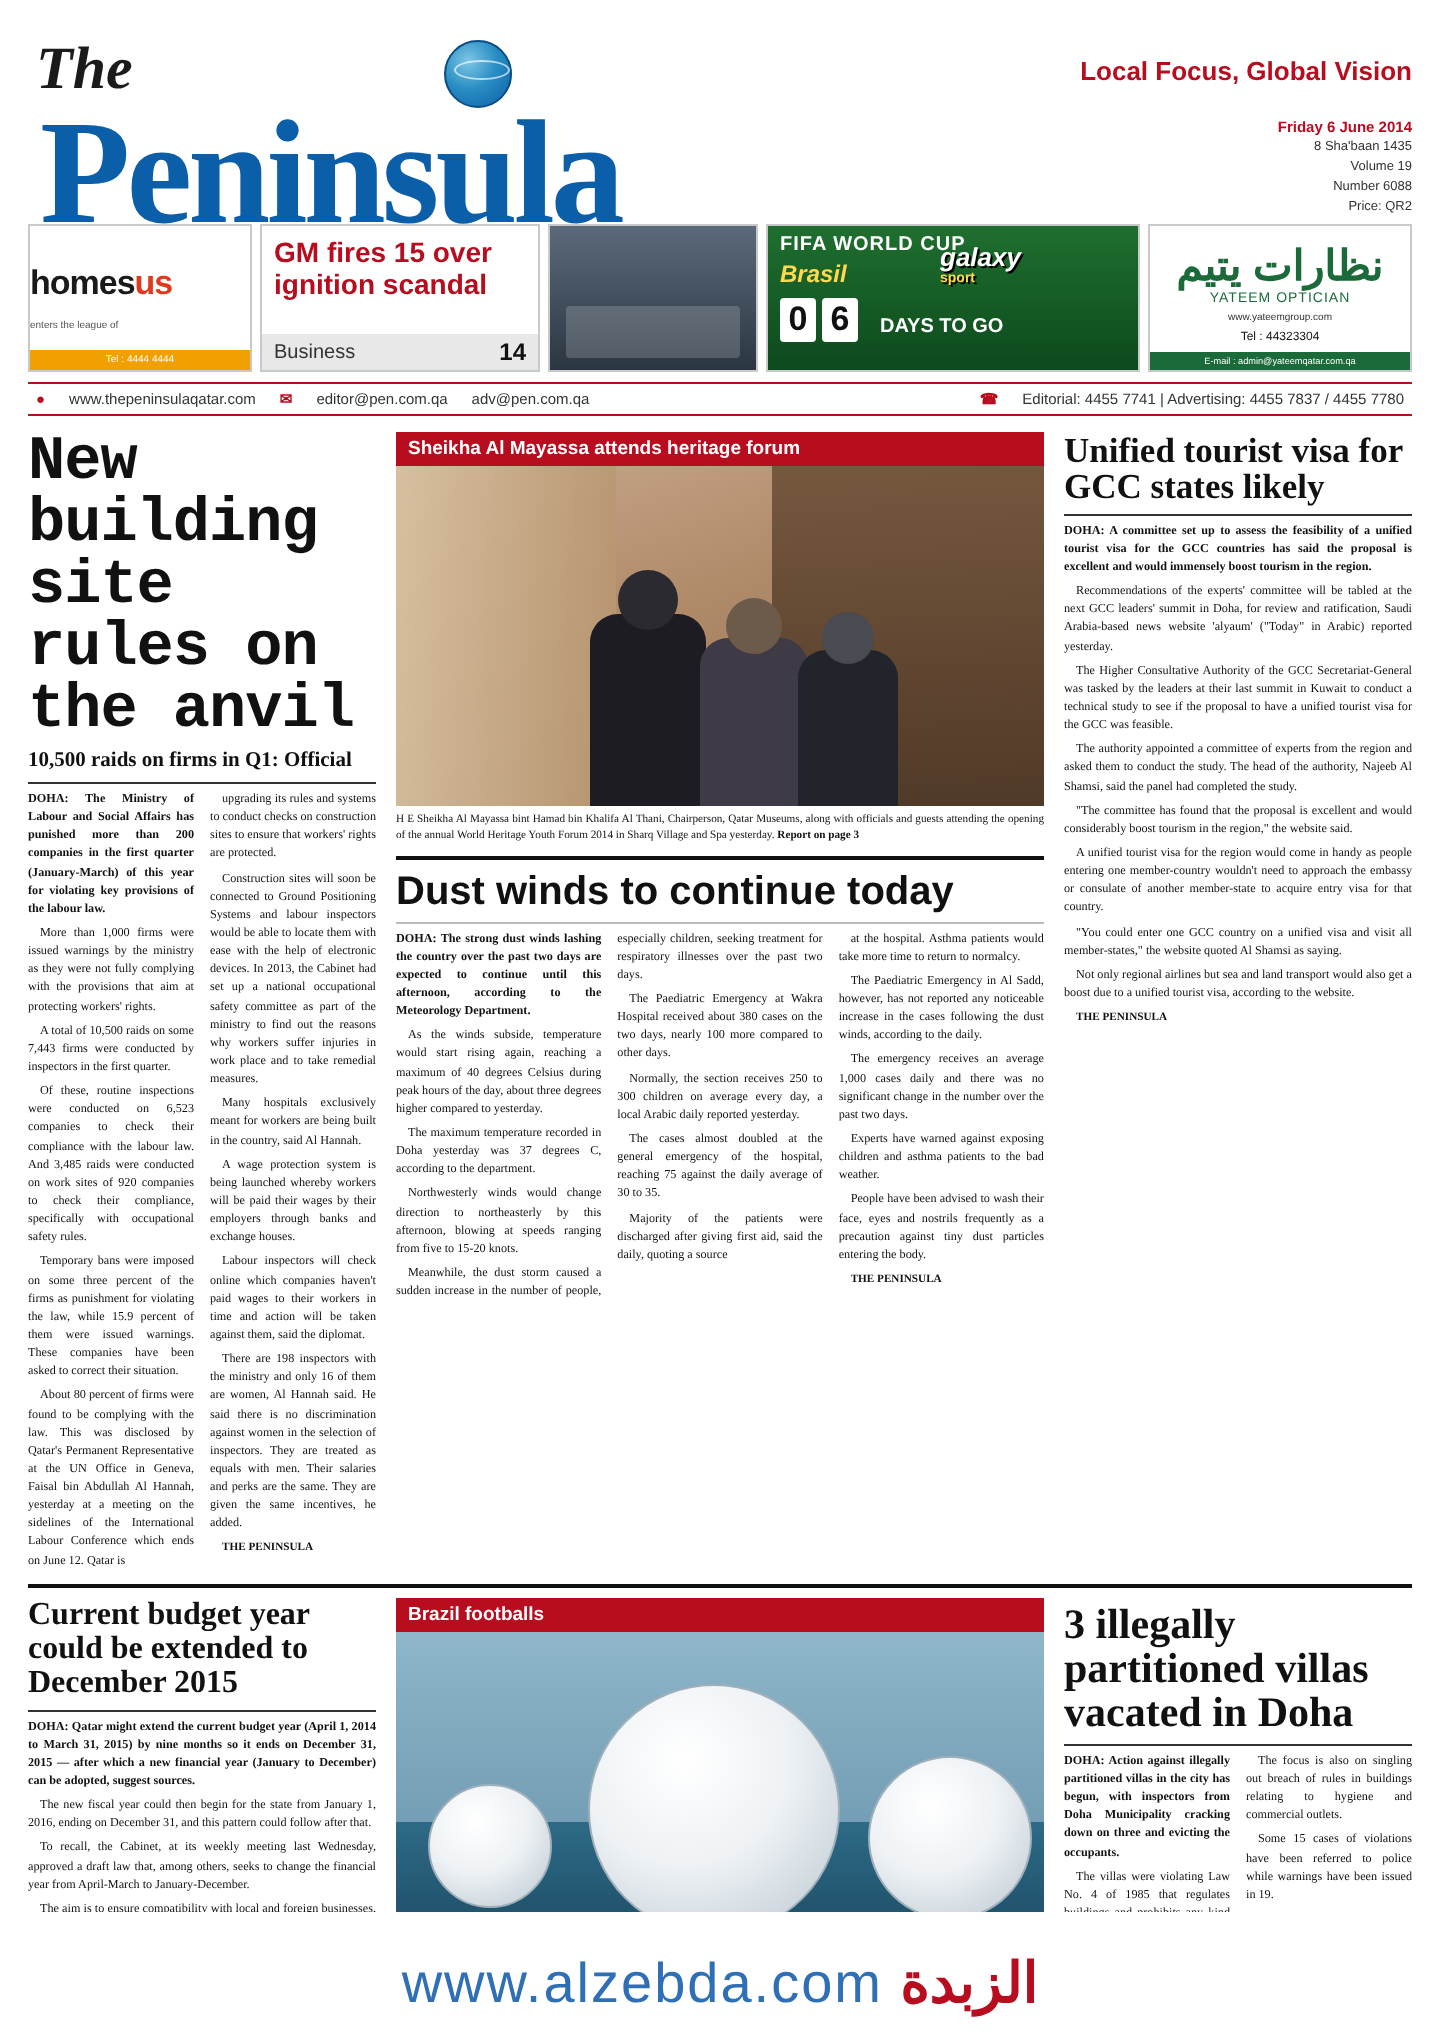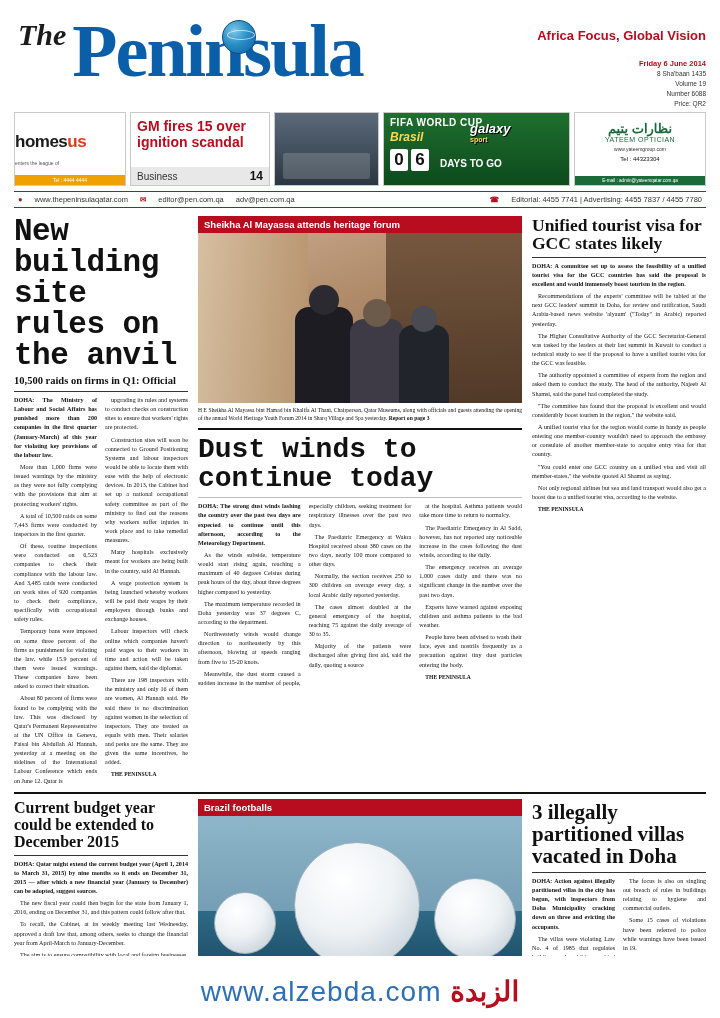--- a/index.html
+++ b/index.html
@@ -14,21 +14,21 @@
   }
   .page { width:720px; height:1018px; position:relative; background:#fff; }
 
   
   .masthead { position:relative; padding: 14px 14px 0 14px; height: 108px; }
   .tagline {
     position:absolute; right:14px; top:28px;
     color:#b80d1f; font-weight:bold; font-size:13px;
     font-family:"Liberation Sans", sans-serif;
   }
-  .logo-wrap { position:relative; display:flex; align-items:flex-start; }
+  .logo-wrap { position:relative; display:flex; align-items:flex-start;flex-direction:column; }
   .logo-the {
     font-family:"Liberation Serif", serif;
     font-style:italic; font-weight:bold;
     font-size:30px; color:#1b1b1b; line-height:1;
     margin-top:6px; margin-left:4px;
   }
   .logo-peninsula {
     font-family:"Liberation Serif", serif;
     font-weight:bold; font-size:74px; letter-spacing:-2px;
     color:#0b5ea8; line-height:0.84; margin-left:6px; margin-top:6px;
@@ -74,21 +74,21 @@
   .ad-fifa .fw { position:absolute; left:6px; top:4px; font-size:10px; font-weight:bold; letter-spacing:.5px; }
   .ad-fifa .br { position:absolute; left:6px; top:17px; font-size:12px; font-style:italic; color:#ffd84d; font-weight:bold;}
   .ad-fifa .galaxy { position:absolute; left:86px; top:8px; font-size:13px; font-style:italic;
       font-weight:bold; color:#fff; text-shadow:1px 1px 0 #000; }
   .ad-fifa .galaxy small { display:block; font-size:7px; color:#ffd84d; font-style:normal; }
   .cnt { position:absolute; left:6px; bottom:14px; display:flex; gap:3px; }
   .cnt span { background:#fff; color:#111; font-weight:bold; font-size:17px; width:18px; height:22px;
      text-align:center; line-height:22px; border-radius:2px; font-family:"Liberation Sans",sans-serif;}
   .ad-fifa .dtg { position:absolute; left:56px; bottom:16px; font-size:10px; font-weight:bold; }
   .ad-yateem { flex:0 0 132px; background:#fff; position:relative; }
-  .ad-yateem .ar { text-align:center; color:#1b6a3a; font-size:13px; font-weight:bold; margin-top:8px;}
+  .ad-yateem .ar { text-align:center; color:#1b6a3a; font-size:21px; font-weight:bold; margin-top:8px;}
   .ad-yateem .en { text-align:center; color:#1b6a3a; font-size:7px; letter-spacing:.5px;}
   .ad-yateem .ln { font-size:5px; color:#333; text-align:center; margin-top:3px; }
   .ad-yateem .tel { font-size:6px; color:#111; text-align:center; margin-top:4px; }
   .ad-yateem .mail { position:absolute; left:0; right:0; bottom:0; background:#1b6a3a; color:#fff;
     font-size:4.6px; text-align:center; line-height:9px; height:9px; }
 
   
   .contactbar {
     margin: 5px 14px 0 14px; border-top:1px solid #b80d1f; border-bottom:1px solid #b80d1f;
     display:flex; align-items:center; gap:12px; padding:3px 4px;
@@ -140,21 +140,21 @@
      border-radius:50%; background:#2a2a30; }
   .photo .figB { left:47%; width:54px; height:84px; background:#3e3a46; }
   .photo .figB:after { content:""; position:absolute; left:13px; top:-20px; width:28px; height:28px;
      border-radius:50%; background:#6c5b4a; }
   .photo .figC { left:62%; width:50px; height:78px; background:#21242b; }
   .photo .figC:after { content:""; position:absolute; left:12px; top:-19px; width:26px; height:26px;
      border-radius:50%; background:#4a4a52; }
   .caption { font-size:5.6px; line-height:1.45; text-align:justify; padding:3px 0 0 0; }
   .caption .rp { font-weight:bold; }
 
-  h2.mid { font-family:Liberation Mono, monospace; font-weight:bold; font-size:28px;
+  h2.mid { font-family:Liberation Sans, sans-serif; font-weight:bold; font-size:20px;
      margin:6px 0 4px 0; line-height:1.02; }
   h2.right2 { font-family:"Liberation Serif", serif; font-weight:bold; font-size:17.5px;
      margin:0 0 4px 0; line-height:1.05; }
   h3.left2 { font-family:"Liberation Serif", serif; font-weight:bold; font-size:16px;
      margin:0 0 4px 0; line-height:1.08; }
   h2.villas { font-family:"Liberation Serif", serif; font-weight:bold; font-size:21px;
      margin:2px 0 5px 0; line-height:1.05; }
 
   .ballphoto { width:100%; height:176px; position:relative; overflow:hidden;
      background:linear-gradient(#8fb6c9,#5d8aa4); }
@@ -175,21 +175,21 @@
      font-family:"Liberation Sans", sans-serif; font-size:28px; color:#2f6fb5; letter-spacing:1px; }
   .alzebda .ar { color:#b80d1f; font-weight:bold; }
   .blockrule { border-top:2px solid #111; margin:6px 0 5px 0; }
 </style>
 </head>
 <body>
 
 <div class="page">
 
   <div class="masthead">
-    <div class="tagline">Africa Focus, Global Vision</div>
+    <div class="tagline">Local Focus, Global Vision</div>
     <div class="logo-wrap">
       <div class="logo-the">The</div>
       <div class="logo-peninsula">Peninsula</div>
       <div class="globe"></div>
     </div>
     <div class="issue-box">
       <div class="d1">Friday 6 June 2014</div>
       <div>8 Sha'baan 1435</div>
       <div>Volume 19</div>
       <div>Number 6088</div>

